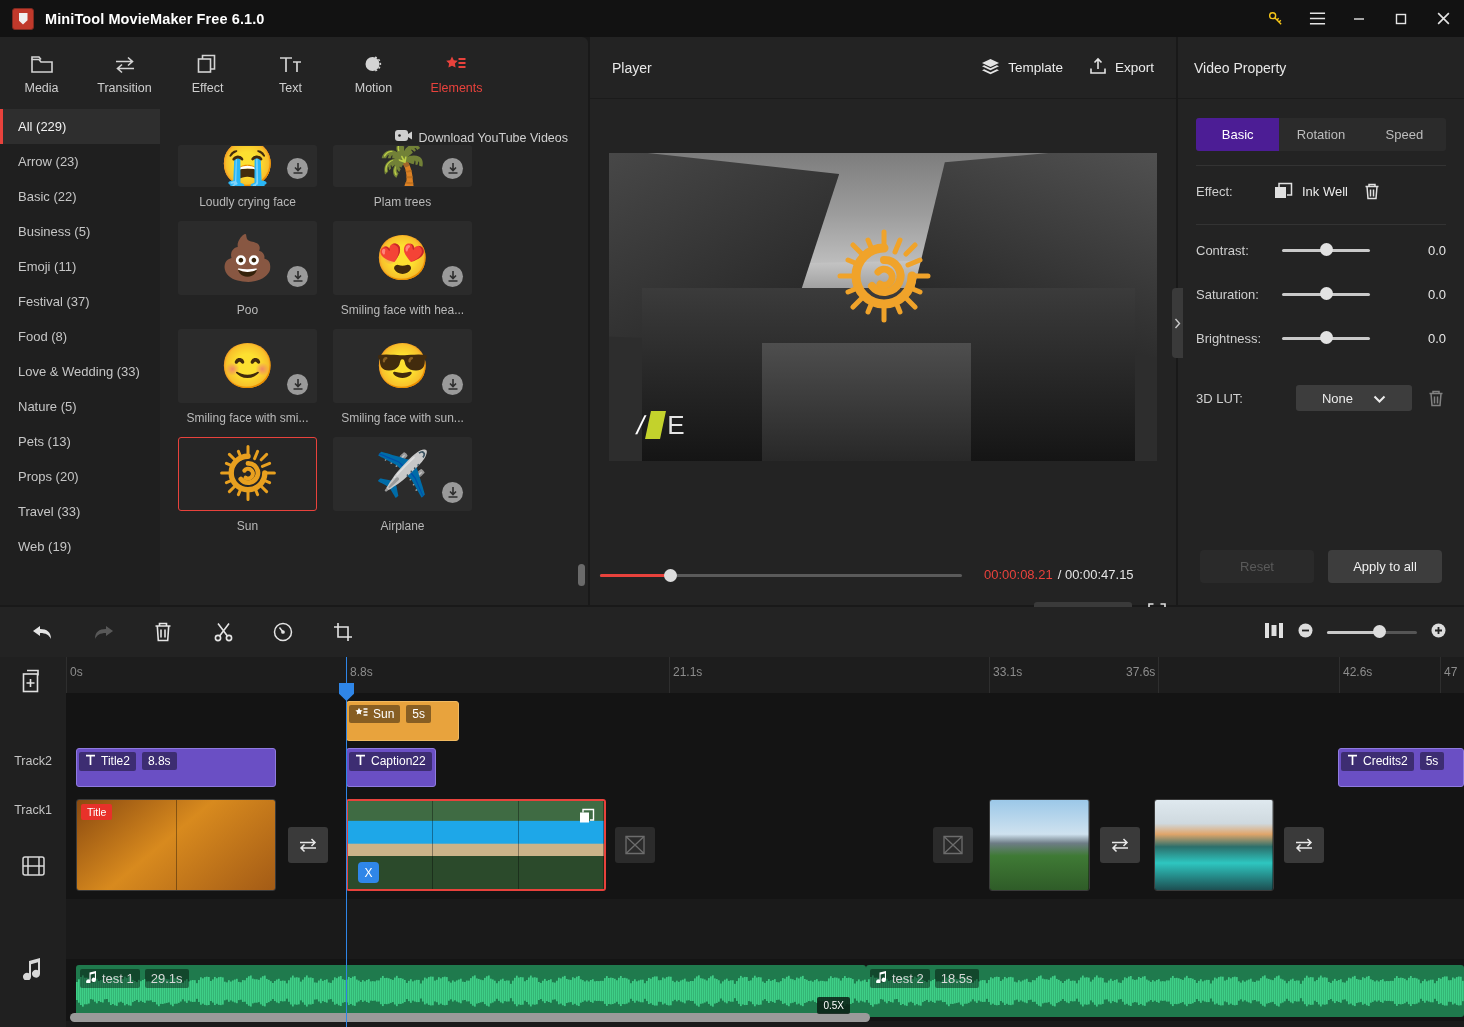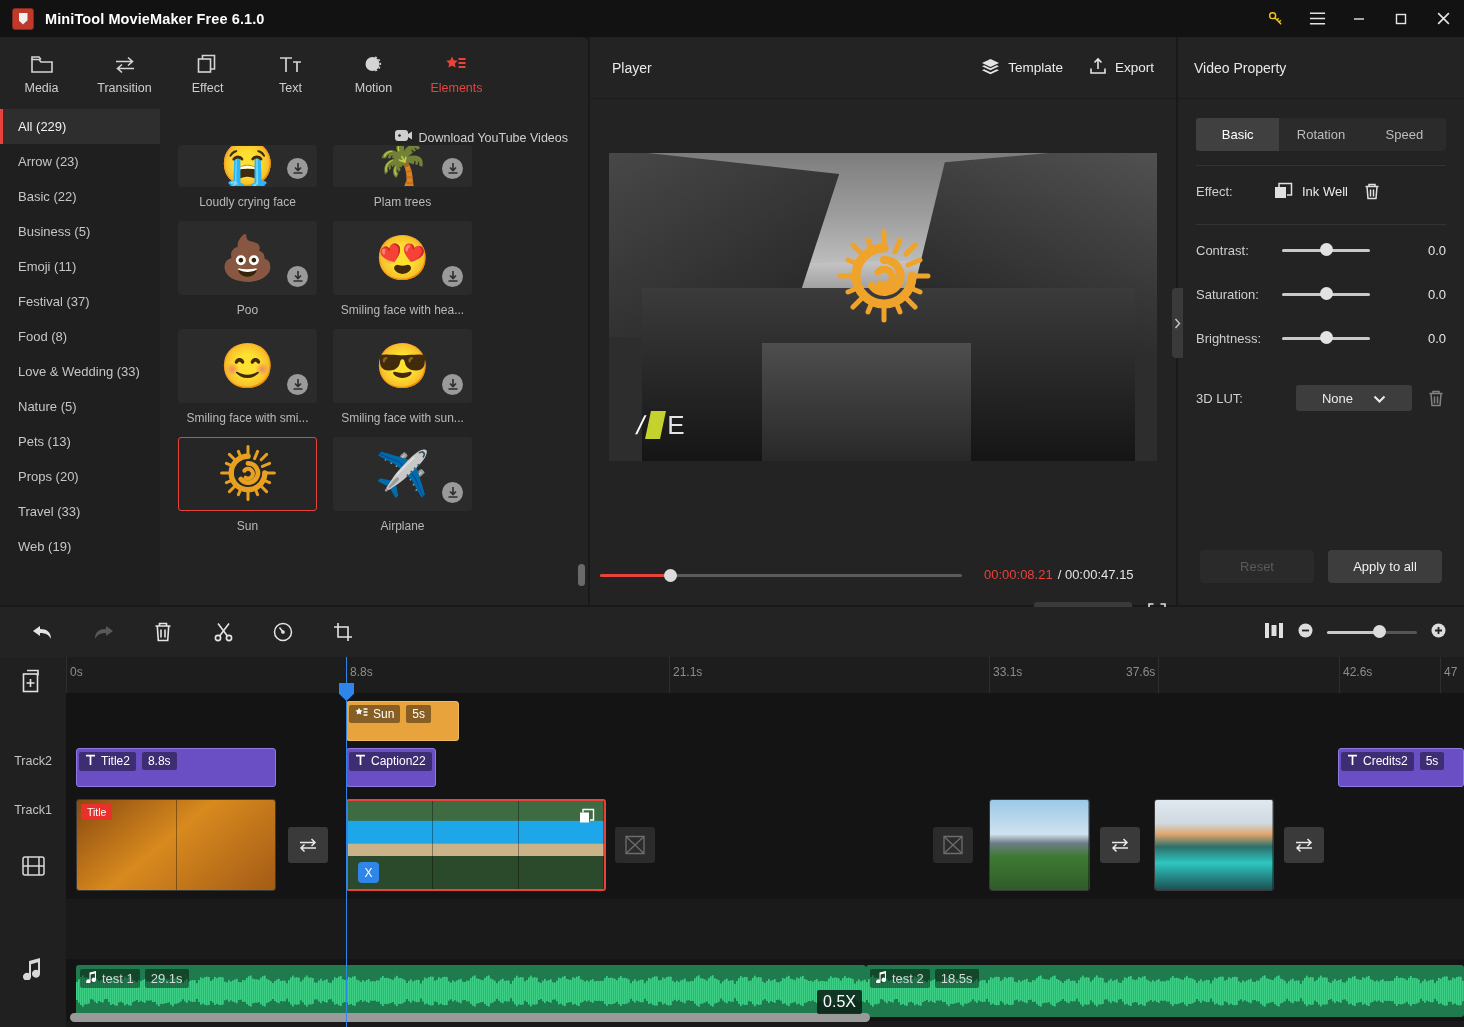--- a/index.html
+++ b/index.html
@@ -205,21 +205,21 @@
     background:#232323;
   }
   .prophead { height:62px; display:flex; align-items:center; padding-left:16px;
               border-bottom:1px solid #1b1b1b; font-size:14px; color:#e8e8e8;}
   .tabs {
     margin:19px 18px 0 18px; height:33px; background:#2b2b2b; border-radius:3px;
     display:flex; overflow:hidden;
   }
   .tab { flex:1; display:flex; align-items:center; justify-content:center;
          font-size:13px; color:#bdbdbd; cursor:pointer;}
-  .tab.active { background:#404040; color:#fff; }
+  .tab.active { background:#4c1d95; color:#fff; }
   .divline { margin:14px 18px 0 18px; height:1px; background:#333; }
   .prow { display:flex; align-items:center; height:38px; padding:0 18px; margin-top:6px; }
   .plabel { width:78px; font-size:13px; color:#cfcfcf; }
   .effname { font-size:13px; color:#ececec; margin-left:9px; }
   .icobtn { cursor:pointer; display:flex; align-items:center; }
   .sld { position:relative; width:88px; height:3px; background:#c9c9c9; border-radius:2px; margin-left:8px;}
   .sldknob { position:absolute; left:38px; top:-5.5px; width:13px; height:13px; border-radius:50%; background:#e2e2e2; cursor:pointer;}
   .pval { margin-left:auto; font-size:13px; color:#e6e6e6;}
   .lutsel {
     width:116px; height:26px; background:#3d3d3d; border-radius:3px;
@@ -1375,21 +1375,21 @@
               <span class="chip">
                 <span><svg width="11" height="12" viewBox="0 0 11 12" fill="#fff">
                     <path d="M10 0L3.5 1.6v7.1a2.2 2.2 0 1 0 1.1 1.9V3.6l4.3-1.1v4.4a2.2 2.2 0 1 0 1.1 1.9z"></path>
                   </svg></span>
                 <span>test 1</span>
               </span>
               <span class="chip">
                 <span>29.1s</span>
               </span>
             </div>
-            <div style="position: absolute; right: 4px; bottom: 3px; background: rgba(10, 30, 20, 0.85); color: rgb(255, 255, 255); font-size: 16px; padding: 3px 6px; border-radius: 2px; z-index: 3;">0.5X</div>
+            <div style="position: absolute; right: 16px; bottom: 3px; background: rgba(10, 30, 20, 0.85); color: rgb(255, 255, 255); font-size: 10px; padding: 3px 6px; border-radius: 2px; z-index: 3;">0.5X</div>
           </div>
           <div class="aclip" style="left: 800px; width: 598px;">
             <div class="wave"><svg width="598" height="52" viewBox="0 0 598 52">
                 <rect x="0" y="17" width="1.7" height="18" fill="#3ecf87"></rect>
                 <rect x="2" y="14.304213976381385" width="1.7" height="23.39157204723723" fill="#3ecf87"></rect>
                 <rect x="4" y="12.00488420688805" width="1.7" height="27.9902315862239" fill="#3ecf87"></rect>
                 <rect x="6" y="10.363237701593448" width="1.7" height="31.273524596813104" fill="#3ecf87"></rect>
                 <rect x="8" y="12.687785146054996" width="1.7" height="26.62442970789001" fill="#3ecf87"></rect>
                 <rect x="10" y="12.706189100942117" width="1.7" height="26.587621798115766" fill="#3ecf87"></rect>
                 <rect x="12" y="13.459660773776399" width="1.7" height="25.080678452447202" fill="#3ecf87"></rect>

